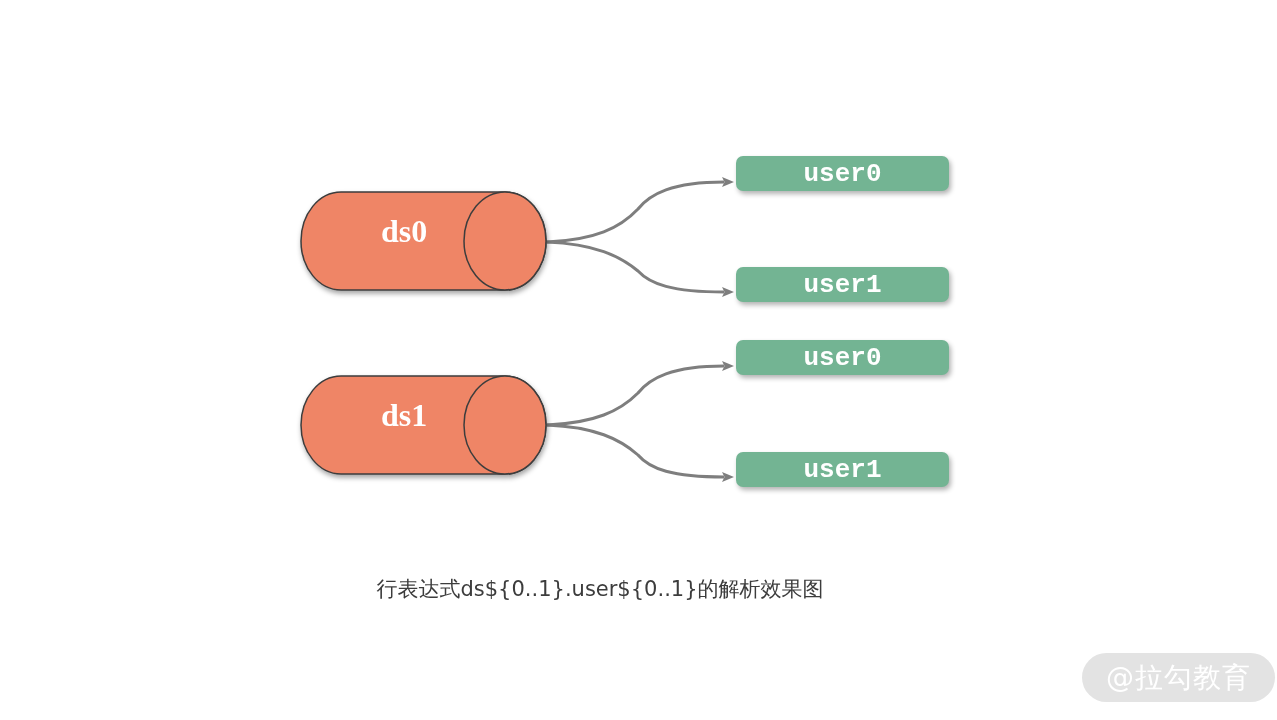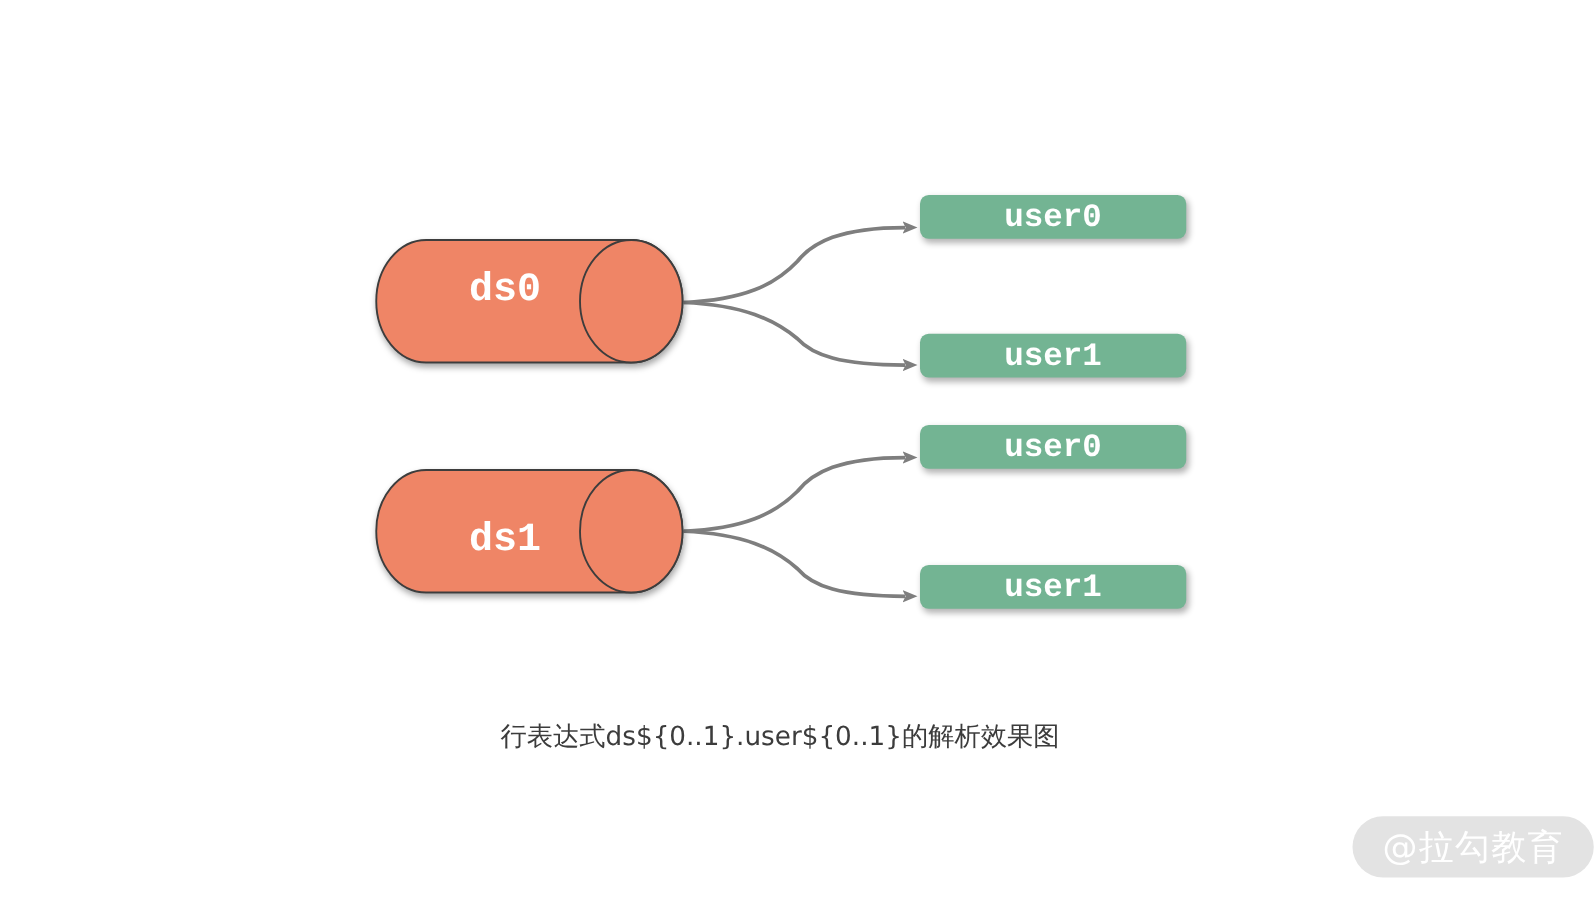--- a/index.html
+++ b/index.html
@@ -19,21 +19,21 @@
   .connector { fill: none; stroke-width: 3; }
 
   .ds-label {
     position: absolute;
     width: 202px;
     height: 78px;
     display: flex;
     align-items: center;
     justify-content: center;
     color: #ffffff;
-    font-family: Liberation Mono, monospace;
+    font-family: Liberation Serif, serif;
     font-weight: bold;
     font-size: 32px;
     pointer-events: none;
   }
   .table-node {
     position: absolute;
     width: 213px;
     height: 35px;
     border-radius: 7px;
     background: #73b493;
@@ -47,21 +47,20 @@
     font-size: 26px;
   }
   .caption {
     position: absolute;
     left: 0;
     top: 575px;
     width: 1200px;
     text-align: center;
     font-size: 21px;
     color: #3c3c3c;
-    margin-left: 24px;
   }
   .watermark {
     position: absolute;
     left: 1082px;
     top: 653px;
     width: 193px;
     height: 49px;
     border-radius: 26px;
     background: #e3e3e3;
     display: flex;
@@ -99,21 +98,21 @@
       <ellipse class="cyl-shape" cx="505" cy="241" rx="41" ry="49" fill="#EF8566"></ellipse>
     </g>
 
     <g filter="url(#cylShadow)">
       <path class="cyl-shape" d="M341,376 H505 A41,49 0 0 1 505,474 H341 A40,49 0 0 1 341,376 Z" fill="#EF8566"></path>
       <ellipse class="cyl-shape" cx="505" cy="425" rx="41" ry="49" fill="#EF8566"></ellipse>
     </g>
   </svg>
 
   <div class="ds-label" style="left:303px; top:192px;">ds0</div>
-  <div class="ds-label" style="left:303px; top:392px;">ds1</div>
+  <div class="ds-label" style="left:303px; top:376px;">ds1</div>
 
   <div class="table-node" style="left:736px; top:156px;">user0</div>
   <div class="table-node" style="left:736px; top:267px;">user1</div>
   <div class="table-node" style="left:736px; top:340px;">user0</div>
   <div class="table-node" style="left:736px; top:452px;">user1</div>
 
   <div class="caption">行表达式ds${0..1}.user${0..1}的解析效果图</div>
 
   <div class="watermark">@拉勾教育</div>
 

